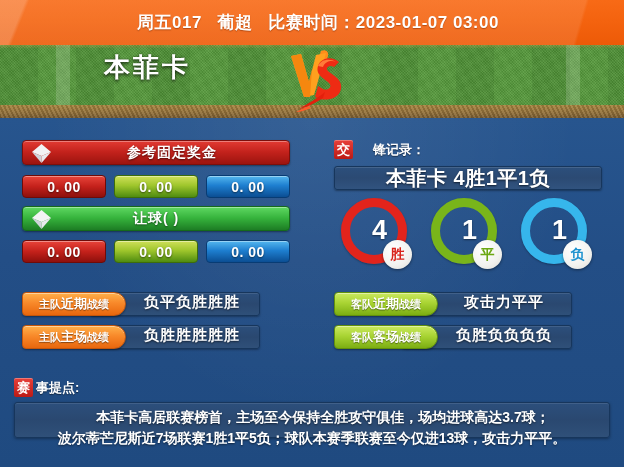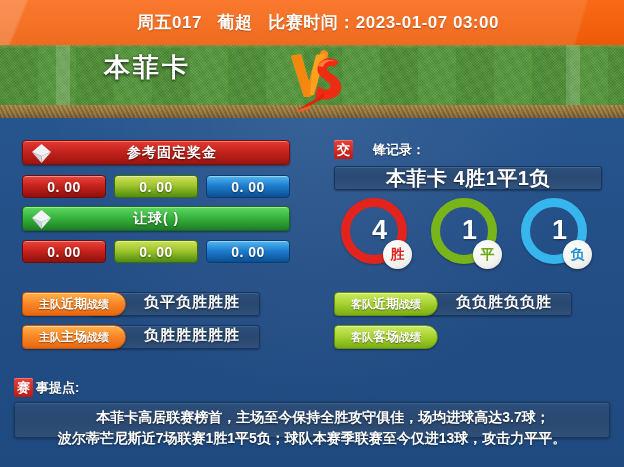--- a/index.html
+++ b/index.html
@@ -350,28 +350,31 @@
       <div class="slot">
         <span class="v">负胜胜胜胜胜</span>
       </div>
       <div class="tab orange">
         <span class="t"><span>主队</span><span class="big">主场</span><span>战绩</span></span>
       </div>
     </div>
 
     <div class="rec" style="left:334px; top:174px; width:268px;">
       <div class="slot">
-        <span class="v">负负胜负负胜</span>
+        <span class="v">攻击力平平</span>
       </div>
       <div class="tab green">
         <span class="t"><span>客队</span><span class="big">近期</span><span>战绩</span></span>
       </div>
     </div>
 
     <div class="rec" style="left:334px; top:207px; width:268px;">
+      <div class="slot">
+        <span class="v">负胜负负负负</span>
+      </div>
       <div class="tab green">
         <span class="t"><span>客队</span><span class="big">客场</span><span>战绩</span></span>
       </div>
     </div>
 
     <div class="tips-head">
       <span class="tips-badge">赛</span>
       <span class="txt">事提点:</span>
     </div>
 

